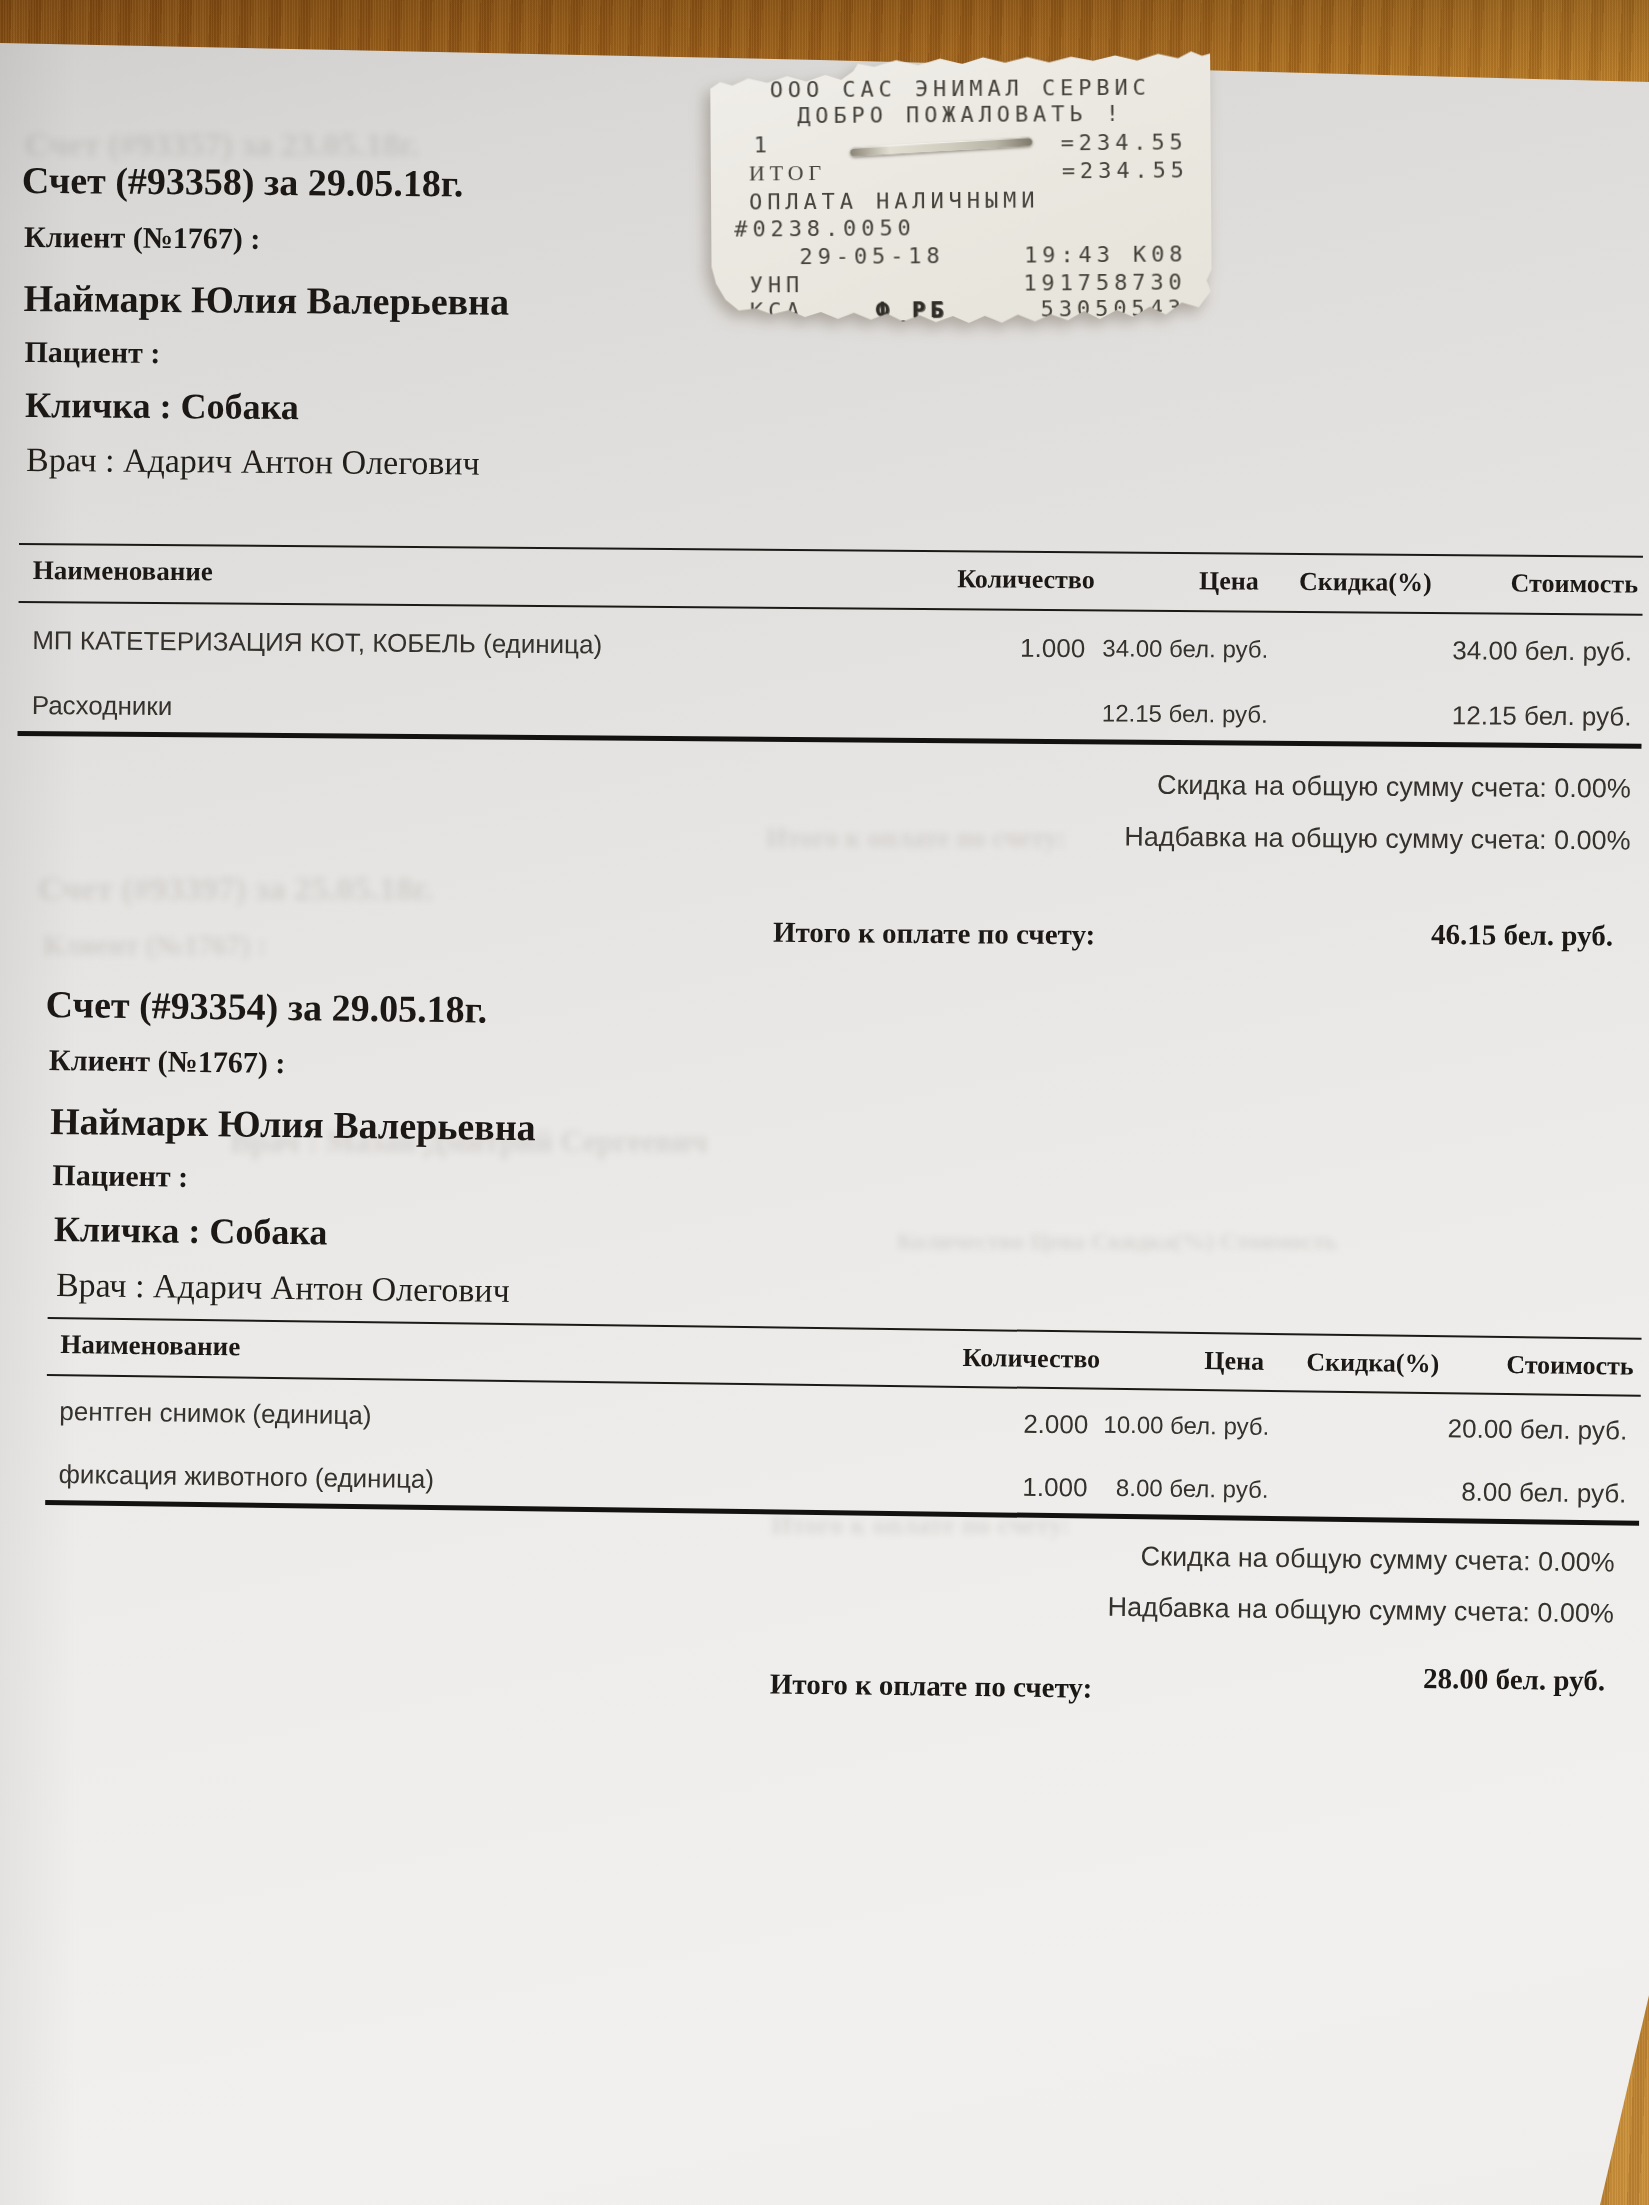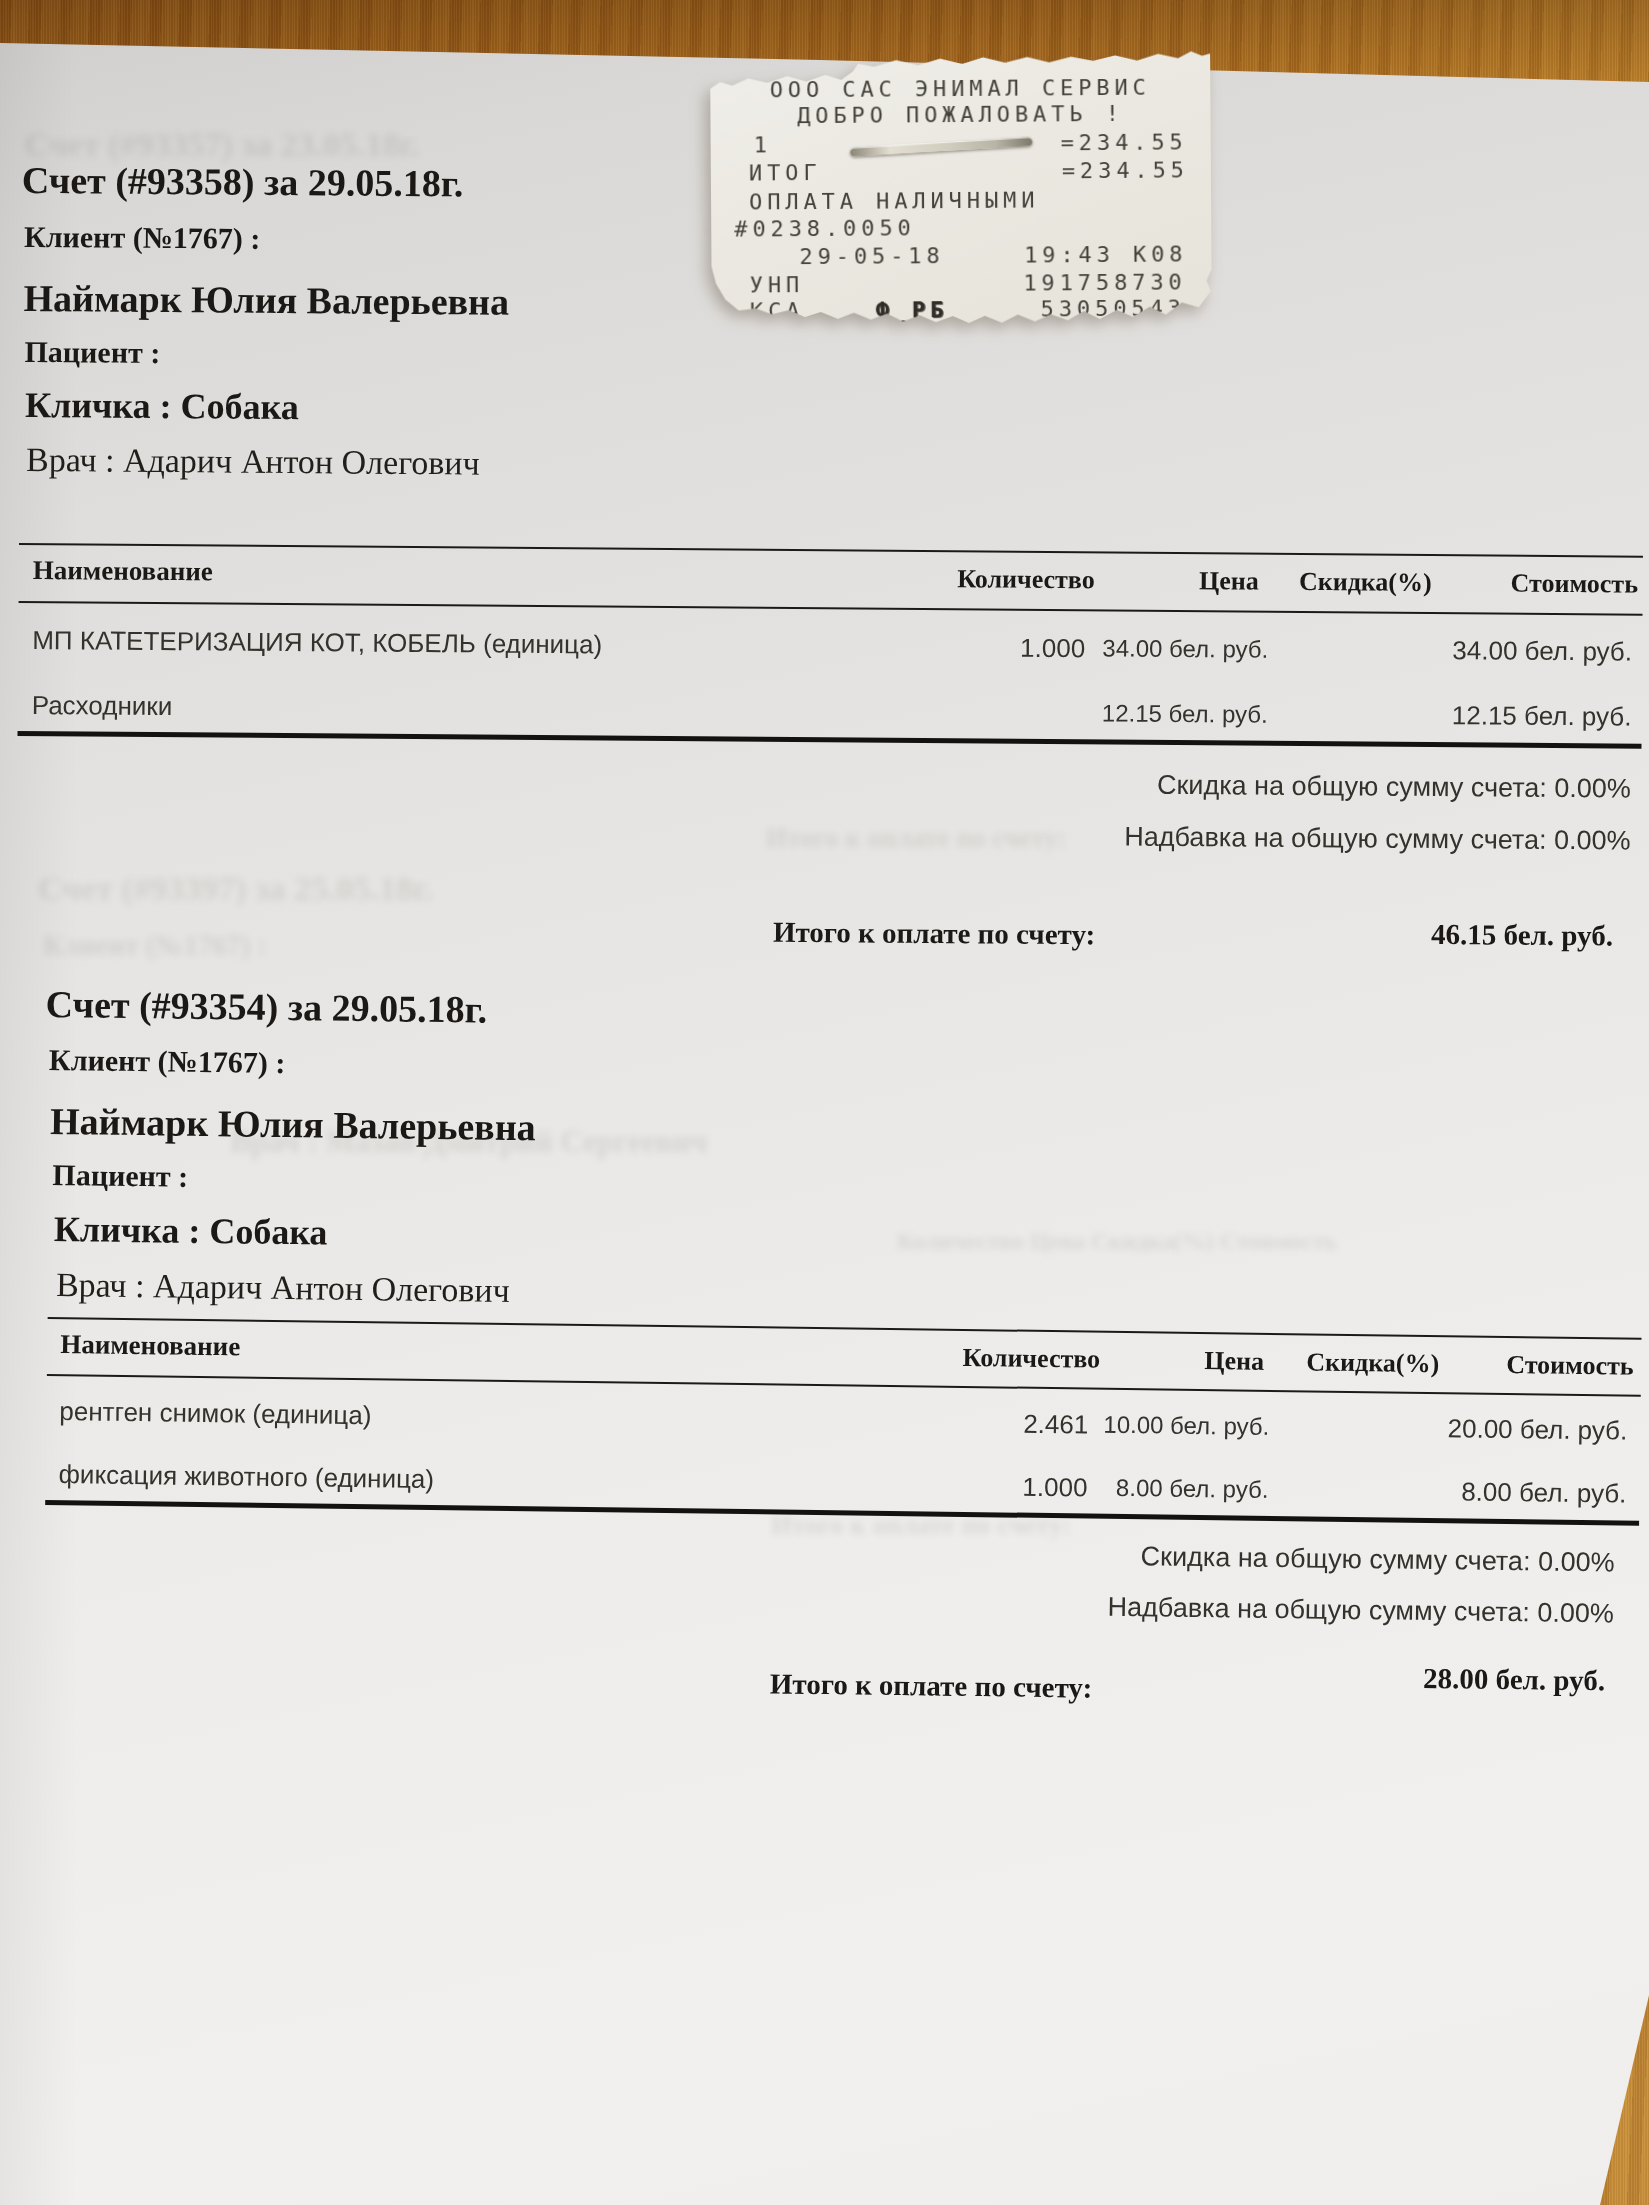--- a/index.html
+++ b/index.html
@@ -146,21 +146,21 @@
     <div class="rule" style="left:52px;top:1317px;width:1594px;height:1.6px;"></div>
     <div class="abs serif-b" style="left:65px;top:1329px;font-size:27px;">Наименование</div>
     <div class="abs serif-b" style="right:545px;top:1331px;font-size:26px;">Количество</div>
     <div class="abs serif-b" style="right:381px;top:1331px;font-size:26px;">Цена</div>
     <div class="abs serif-b" style="right:206px;top:1331px;font-size:26px;">Скидка(%)</div>
     <div class="abs serif-b" style="right:11.5px;top:1331px;font-size:26px;">Стоимость</div>
     <div class="rule" style="left:52px;top:1374px;width:1594px;height:2.2px;"></div>
 
     <div>
       <div class="abs sans" style="left:65px;top:1396px;font-size:26px;">рентген снимок (единица)</div>
-      <div class="abs sans" style="right:556px;top:1396px;font-size:26px;">2.461</div>
+      <div class="abs sans" style="right:556px;top:1396px;font-size:26px;">2.000</div>
       <div class="abs sans" style="right:375px;top:1397px;font-size:24px;">10.00 бел. руб.</div>
       <div class="abs sans" style="right:17px;top:1395px;font-size:26px;">20.00 бел. руб.</div>
     </div>
     <div>
       <div class="abs sans" style="left:65px;top:1459px;font-size:26px;">фиксация животного (единица)</div>
       <div class="abs sans" style="right:556px;top:1459px;font-size:26px;">1.000</div>
       <div class="abs sans" style="right:375px;top:1460px;font-size:24px;">8.00 бел. руб.</div>
       <div class="abs sans" style="right:17px;top:1458px;font-size:26px;">8.00 бел. руб.</div>
     </div>
 
@@ -176,21 +176,21 @@
 
 <div class="receipt">
   <div class="receipt-paper">
     <div class="rl center" style="top:24px;">ООО САС ЭНИМАЛ СЕРВИС</div>
     <div class="rl center" style="top:50px;">ДОБРО ПОЖАЛОВАТЬ !</div>
     <div class="rl" style="top:79px;">
       <span class="lft" style="left:43px;">1</span>
       <span class="rgt" style="right:23px;">=234.55</span>
     </div>
     <div class="rl" style="top:107px;">
-      <span class="lft" style="left:38px;">ИТОГ</span>
+      <span class="lft" style="left:38px;font-family:Liberation Serif, serif;">ИТОГ</span>
       <span class="rgt" style="right:22px;">=234.55</span>
     </div>
     <div class="rl" style="top:136px;">
       <span class="lft" style="left:38px;">ОПЛАТА НАЛИЧНЫМИ</span>
     </div>
     <div class="rl" style="top:163px;">
       <span class="lft" style="left:23px;">#0238.0050</span>
     </div>
     <div class="rl" style="top:191px;">
       <span class="lft" style="left:88px;">29-05-18</span>

